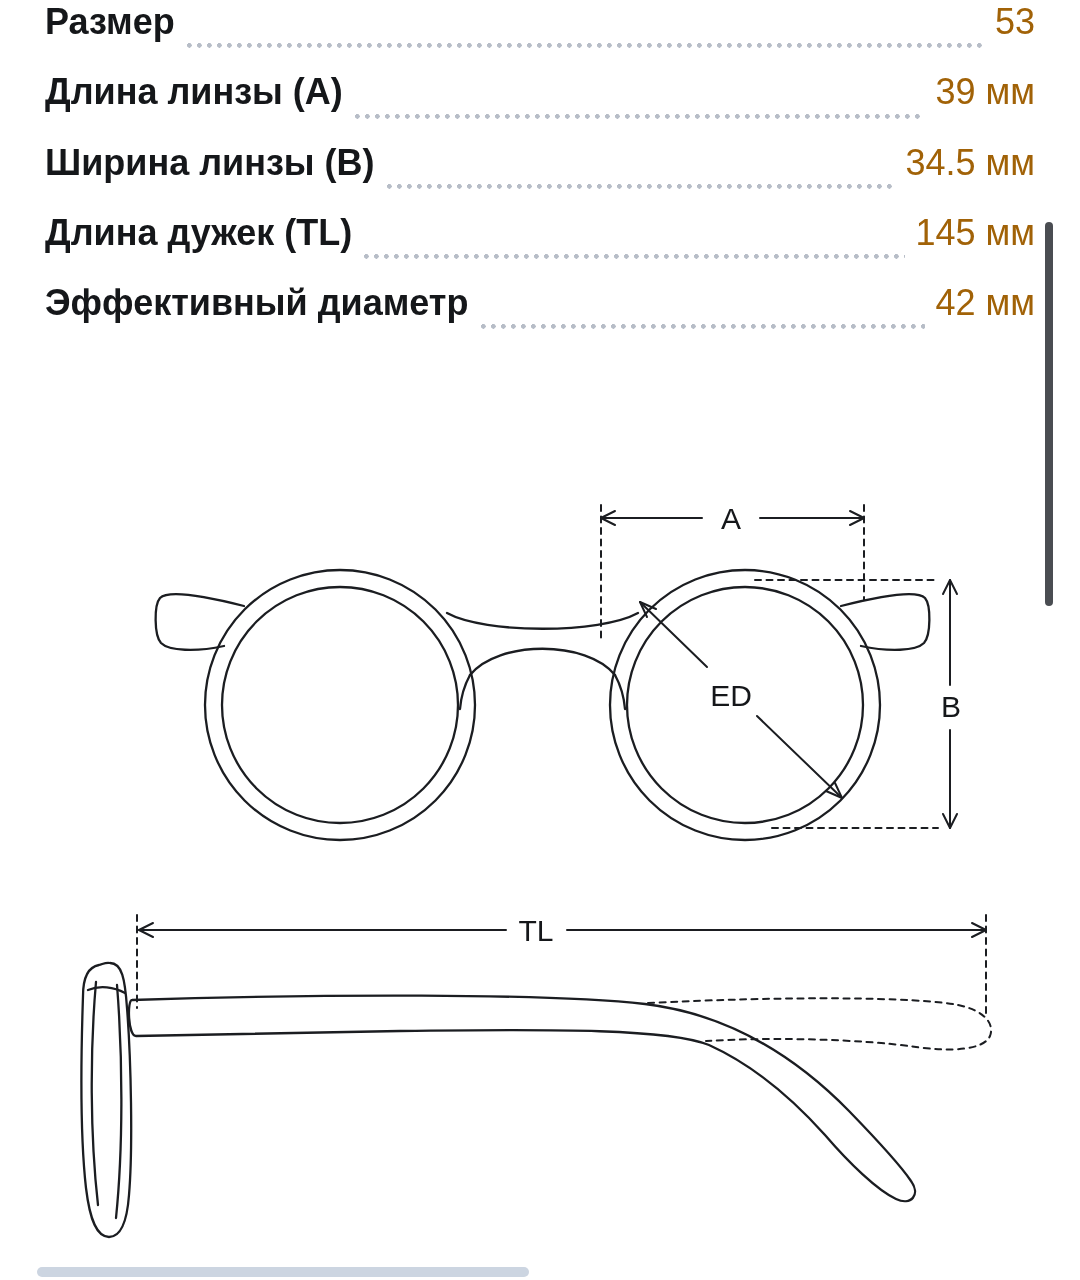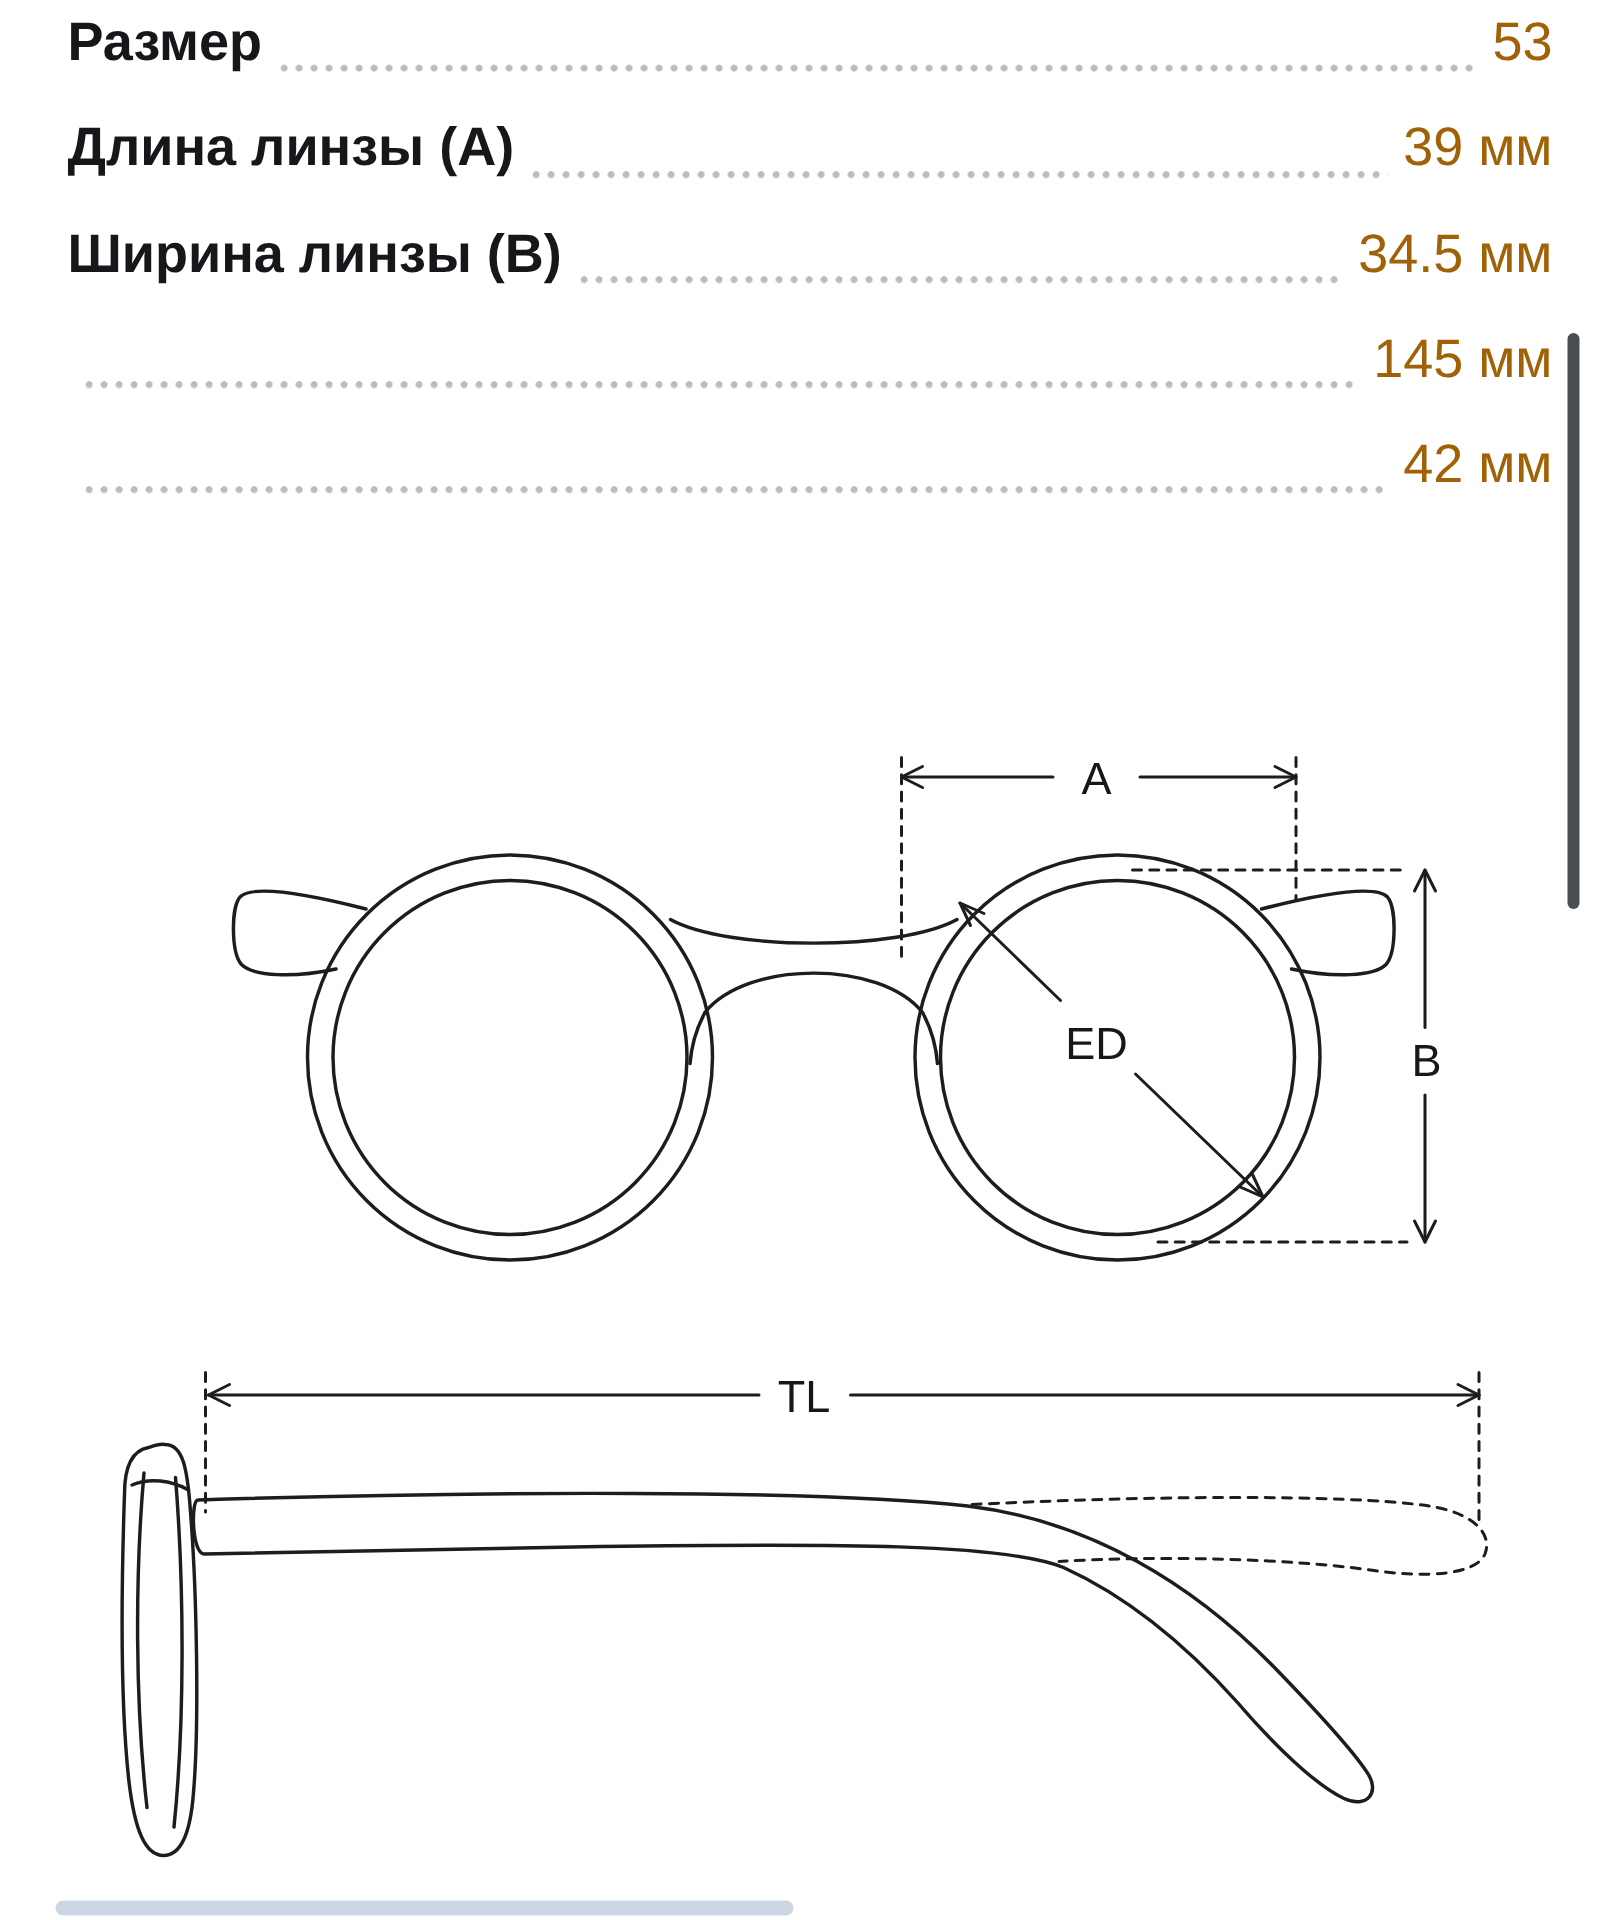--- a/index.html
+++ b/index.html
@@ -12,21 +12,21 @@
   }
   .page { position:relative; width:1080px; height:1280px; }
 
   
   .specs {
     position:relative; z-index:2;
     padding:4px 45px 0 45px;
   }
   .spec-row {
     display:flex;
-    align-items:center;
+    align-items:flex-start;
     height:70.3px;
     padding-bottom:22px;
   }
   .spec-label {
     font-size:36px; font-weight:700; color:#15171a;
     white-space:nowrap; line-height:1;
   }
   .spec-value {
     font-size:36px; font-weight:400; color:#a16207;
     white-space:nowrap; line-height:1;
@@ -157,25 +157,27 @@
     </div>
 
     <div class="spec-row">
       <span class="spec-label">Ширина линзы (B)</span>
       <span class="spec-dots"></span>
       <span class="spec-value">34.5 мм</span>
     </div>
 
 
     <div class="spec-row">
+      <span class="spec-label">Длина дужек (TL)</span>
       <span class="spec-dots"></span>
       <span class="spec-value">145 мм</span>
     </div>
 
     <div class="spec-row">
+      <span class="spec-label">Эффективный диаметр</span>
       <span class="spec-dots"></span>
       <span class="spec-value">42 мм</span>
     </div>
 
   </div>
 
   <div class="v-scrollbar"></div>
   <div class="h-scroll-indicator"></div>
 
 </div>

